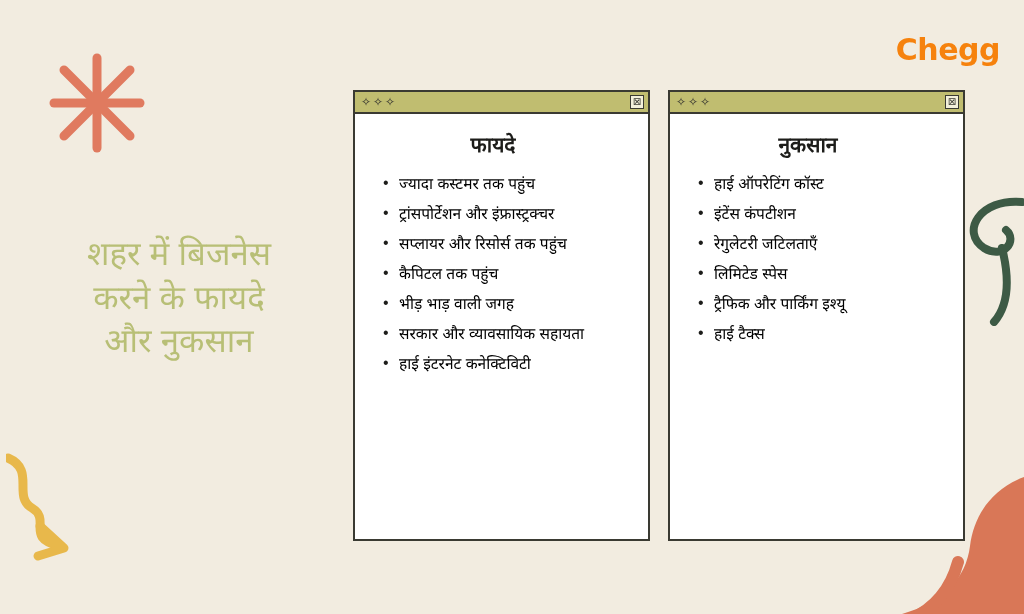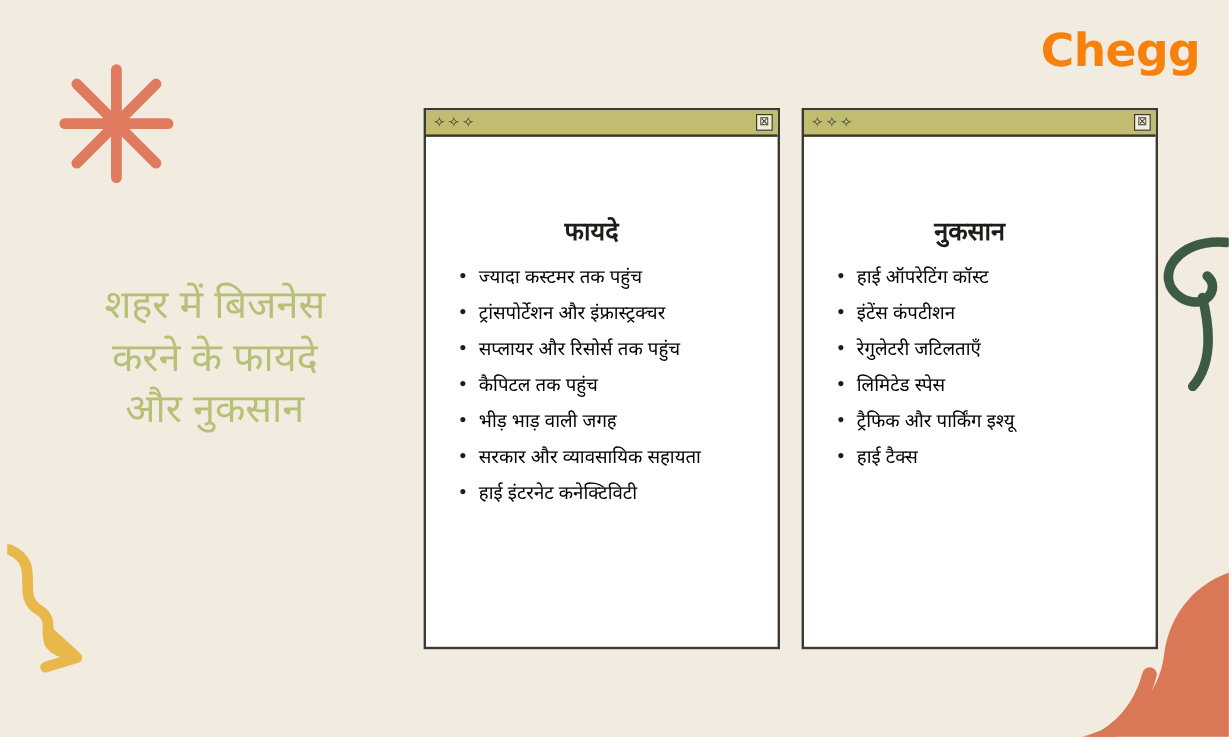--- a/index.html
+++ b/index.html
@@ -18,23 +18,23 @@
     position: absolute;
     inset: 0;
     width: 1024px;
     height: 614px;
     overflow: hidden;
   }
 
   
   .brand {
     position: absolute;
-    top: 20px;
+    top: 32px;
     right: 24px;
-    font-size: 38px;
+    font-size: 30px;
     font-weight: bold;
     color: #f6820d;
     letter-spacing: -0.5px;
     font-family: "DejaVu Sans", sans-serif;
   }
 
   
   .deco { position: absolute; pointer-events: none; }
 
   .deco-star { top: 48px; left: 42px; }
@@ -94,21 +94,20 @@
     justify-content: center;
     font-size: 10px;
     line-height: 1;
     color: #3a3a32;
     font-family: "DejaVu Sans", sans-serif;
     box-sizing: border-box;
   }
 
   .win-body {
     padding: 16px 31px 10px 14px;
-    margin-top: 48px;
   }
   .win-title {
     text-align: center;
     font-size: 21px;
     font-weight: bold;
     color: #1d1d1a;
     margin-bottom: 14px;
     font-family: "Liberation Sans", sans-serif;
   }
   ul.items {

